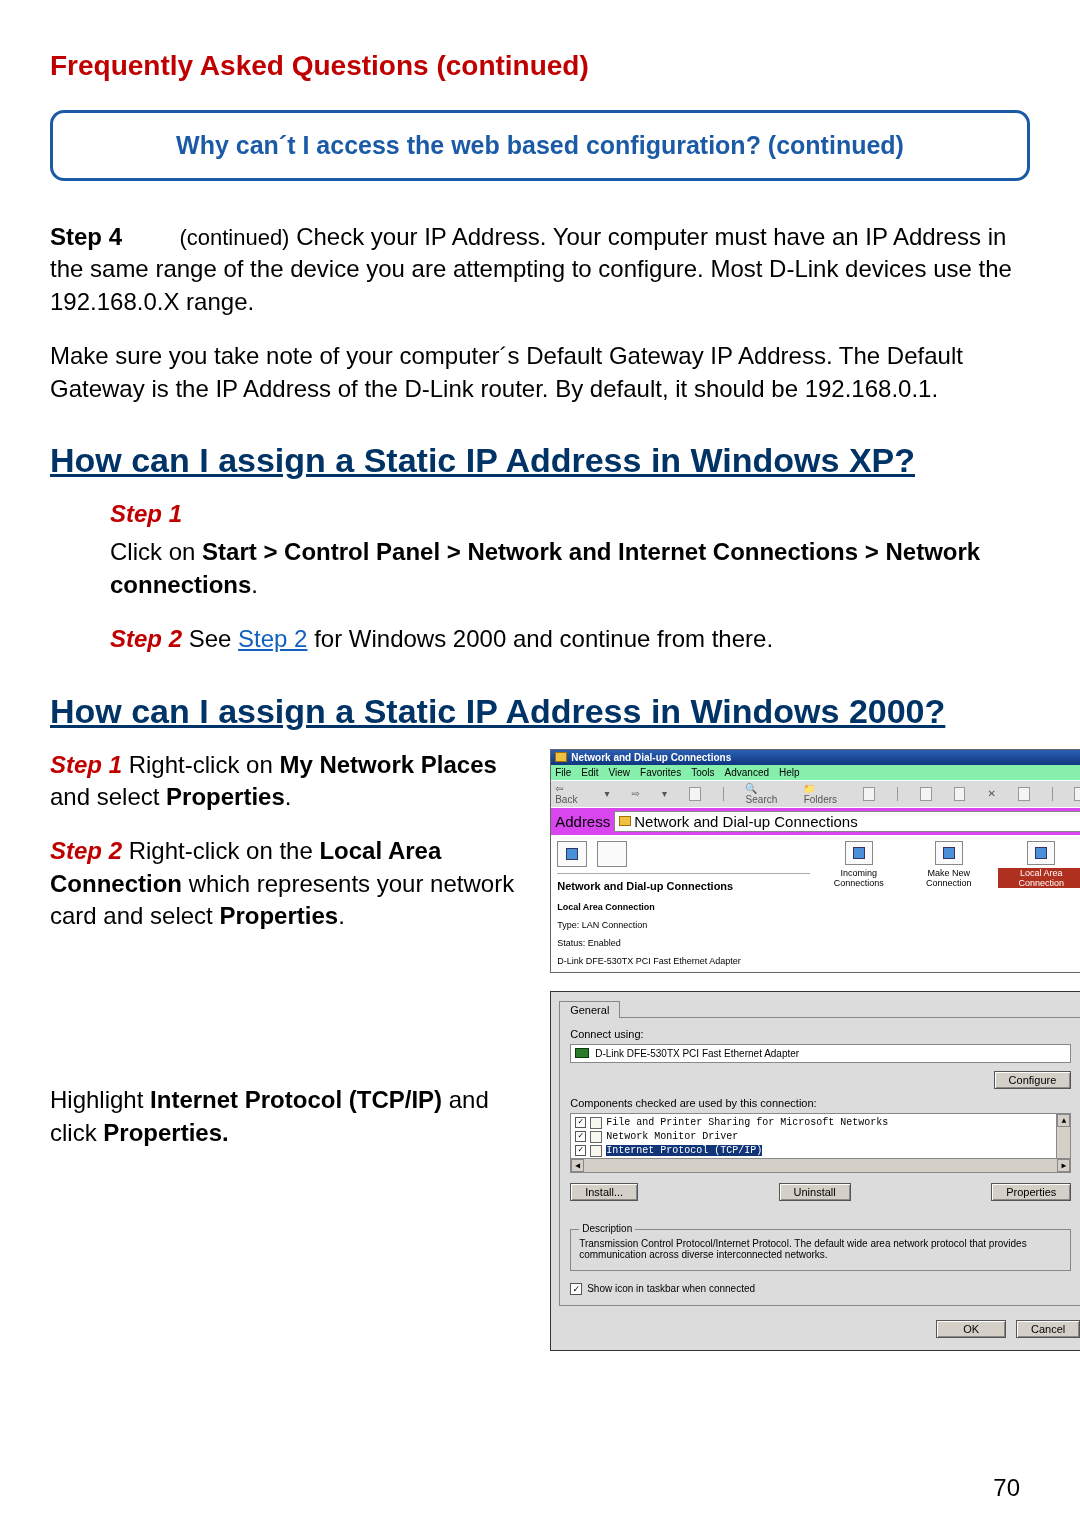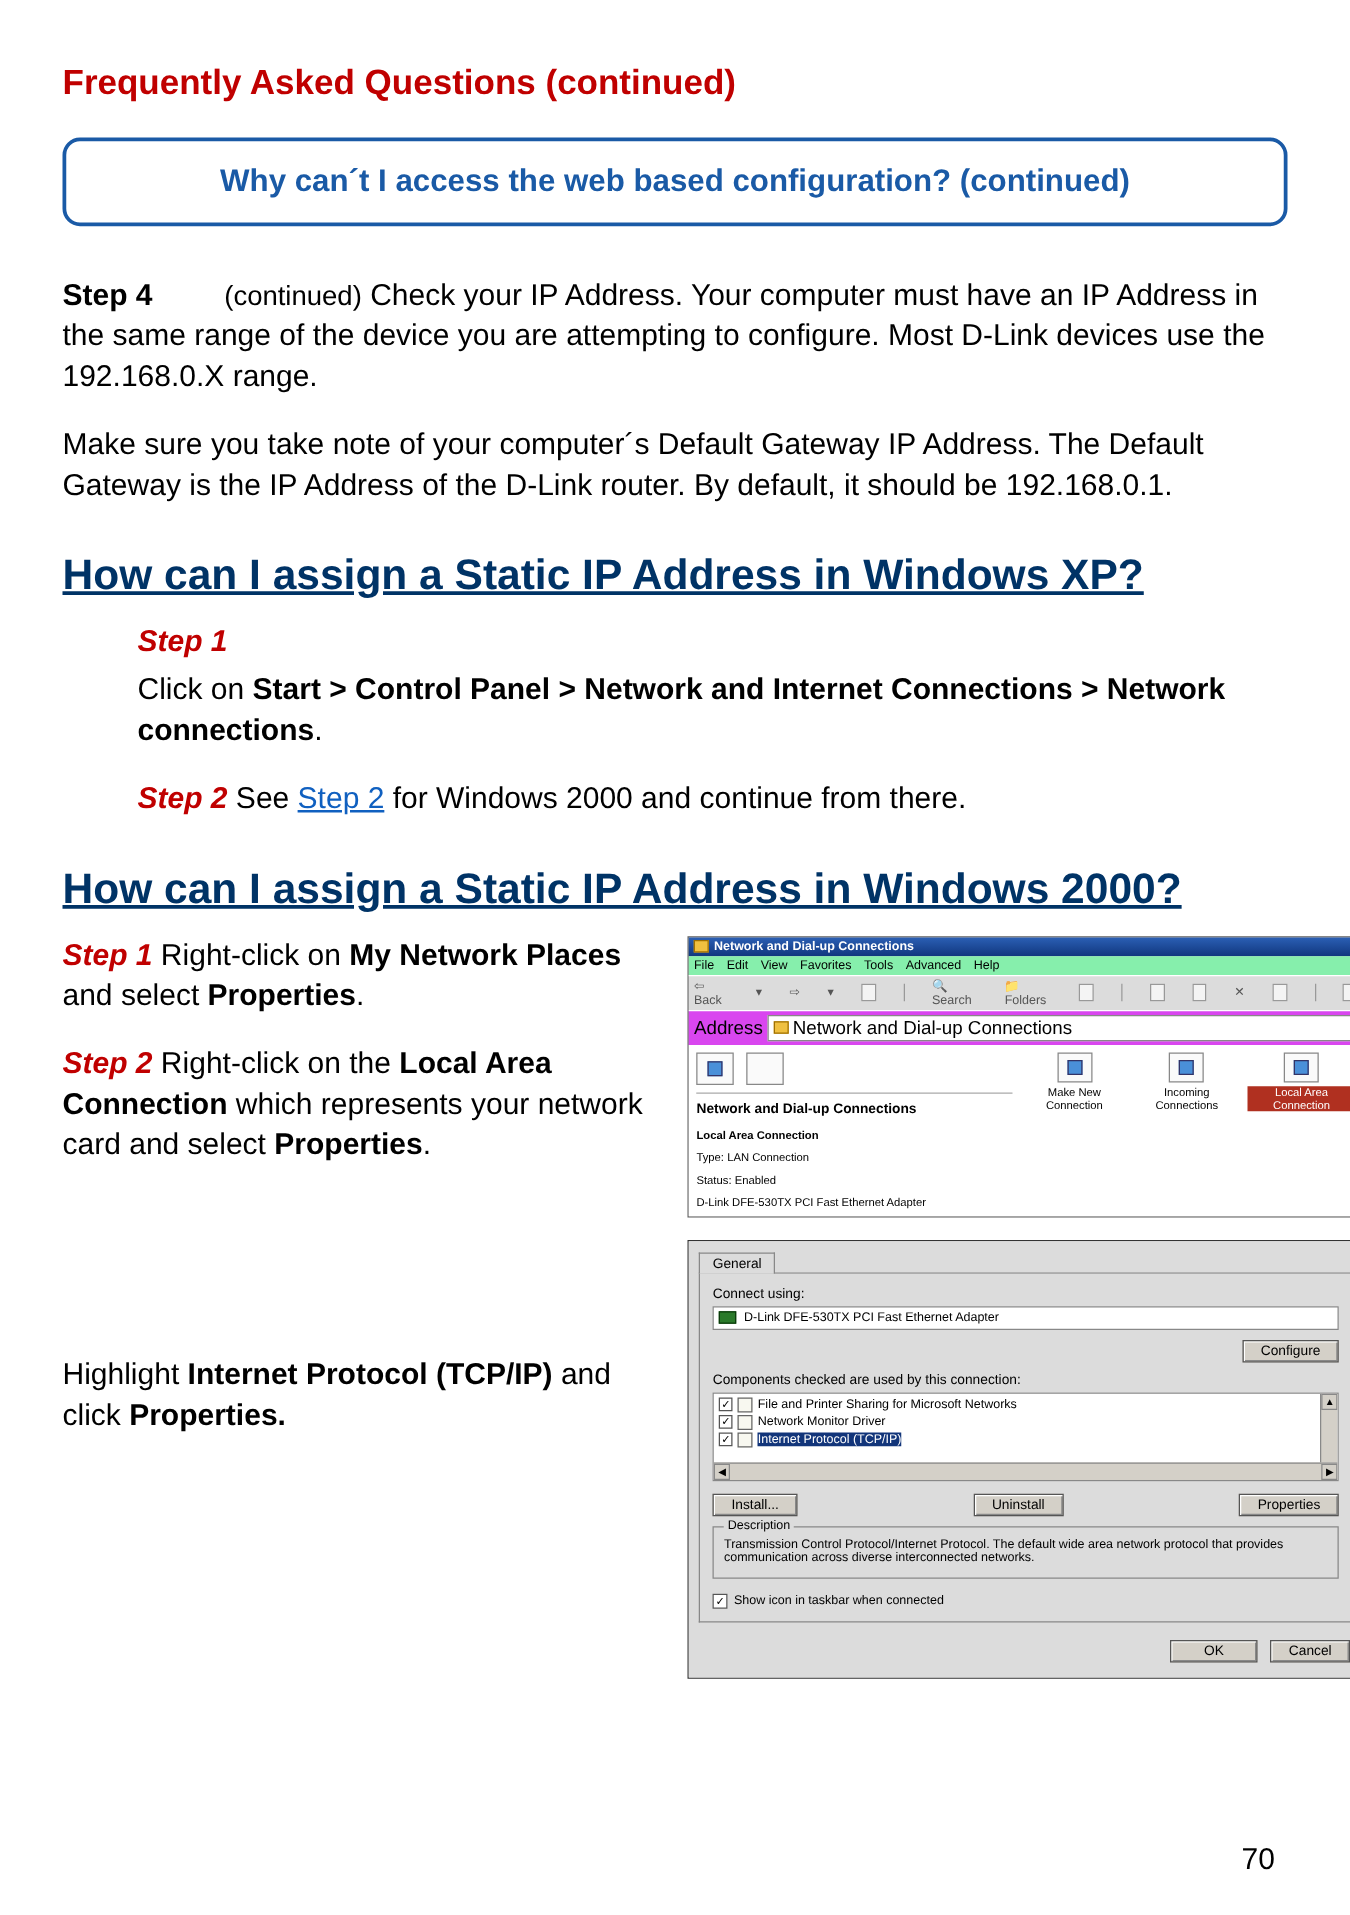--- a/index.html
+++ b/index.html
@@ -155,34 +155,34 @@
   .adapter-box {
     background:#fff;border:1px solid #888;padding:3px 4px;display:flex;align-items:center;gap:6px;font-size:10px;
   }
   .adapter-box .nic { width:14px;height:10px;background:#2a7a2a;border:1px solid #0a3a0a;display:inline-block; }
   .row-right { text-align:right;margin-top:8px; }
   .btn {
     background:#d4d0c8;border:1px solid #555;padding:2px 14px;font-size:11px;display:inline-block;
     box-shadow: inset 1px 1px 0 #fff, inset -1px -1px 0 #888;
   }
   .listbox {
-    background:#fff;border:1px solid #888;height:71px;padding:2px;font-size:10px;overflow:hidden;position:relative;margin-top:4px;
+    background:#fff;border:1px solid #888;height:60px;padding:2px;font-size:10px;overflow:hidden;position:relative;margin-top:4px;font-family:Liberation Mono, monospace;
   }
   .listbox .itm { display:flex;align-items:center;gap:4px;padding:1px 2px;white-space:nowrap; }
   .listbox .cb { width:11px;height:11px;border:1px solid #555;background:#fff;display:inline-flex;align-items:center;justify-content:center;font-size:9px;line-height:1; }
   .listbox .cb::after { content:"✓"; }
   .listbox .pi { width:12px;height:12px;display:inline-block;border:1px solid #666;background:#f8f8f0; }
   .listbox .sel { background:#12357a;color:#fff; }
   .listbox .sb-v { position:absolute;right:0;top:0;bottom:14px;width:14px;background:#d4d0c8;border-left:1px solid #888; }
   .listbox .sb-v .arr { height:13px;border:1px solid #888;background:#d4d0c8;display:flex;align-items:center;justify-content:center;font-size:8px; }
   .listbox .sb-h { position:absolute;left:0;right:0;bottom:0;height:14px;background:#d4d0c8;border-top:1px solid #888;display:flex;justify-content:space-between; }
   .listbox .sb-h .arr { width:13px;border:1px solid #888;background:#d4d0c8;display:flex;align-items:center;justify-content:center;font-size:8px; }
   .btn-row { display:flex;justify-content:space-between;margin-top:10px;gap:8px; }
   .grp {
-    border:1px solid #888;padding:8px 8px 10px;margin-top:8px;font-size:10px;position:relative;
+    border:1px solid #888;padding:8px 8px 10px;margin-top:28px;font-size:10px;position:relative;
   }
   .grp .legend { position:absolute;top:-7px;left:8px;background:#dcdcdc;padding:0 3px;font-size:10px; }
   .chk-row { display:flex;align-items:center;gap:5px;font-size:10px;margin-top:12px; }
   .chk-row .cb { width:12px;height:12px;border:1px solid #555;background:#fff;display:inline-flex;align-items:center;justify-content:center;font-size:9px; }
   .chk-row .cb::after { content:"✓"; }
   .foot-row { display:flex;gap:10px;justify-content:flex-end;margin-top:14px;padding:0 2px 4px; }
 
   .page-num {
     position:absolute;
     bottom:30px;
@@ -289,27 +289,27 @@
           <div class="sub" style="font-weight:bold;margin-top:10px">Local Area Connection</div>
           <div class="sub">Type: LAN Connection</div>
           <div class="sub">Status: Enabled</div>
           <div class="sub">D-Link DFE-530TX PCI Fast Ethernet Adapter</div>
         </div>
         <div class="conn-right-icons">
           <div class="ci">
             <div class="ico">
                 <div class="mini"></div>
               </div>
-            <div class="lbl">Make New Connection</div>
+            <div class="lbl">Incoming Connections</div>
           </div>
           <div class="ci">
             <div class="ico">
                 <div class="mini"></div>
               </div>
-            <div class="lbl">Incoming Connections</div>
+            <div class="lbl">Make New Connection</div>
           </div>
           <div class="ci sel">
             <div class="ico">
                 <div class="mini"></div>
               </div>
             <div class="lbl">Local Area Connection</div>
           </div>
         </div>
       </div>
     </div>

